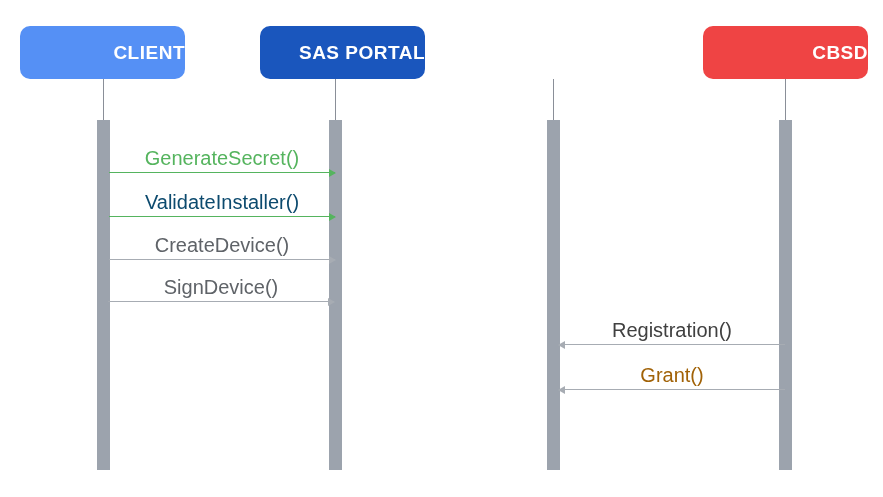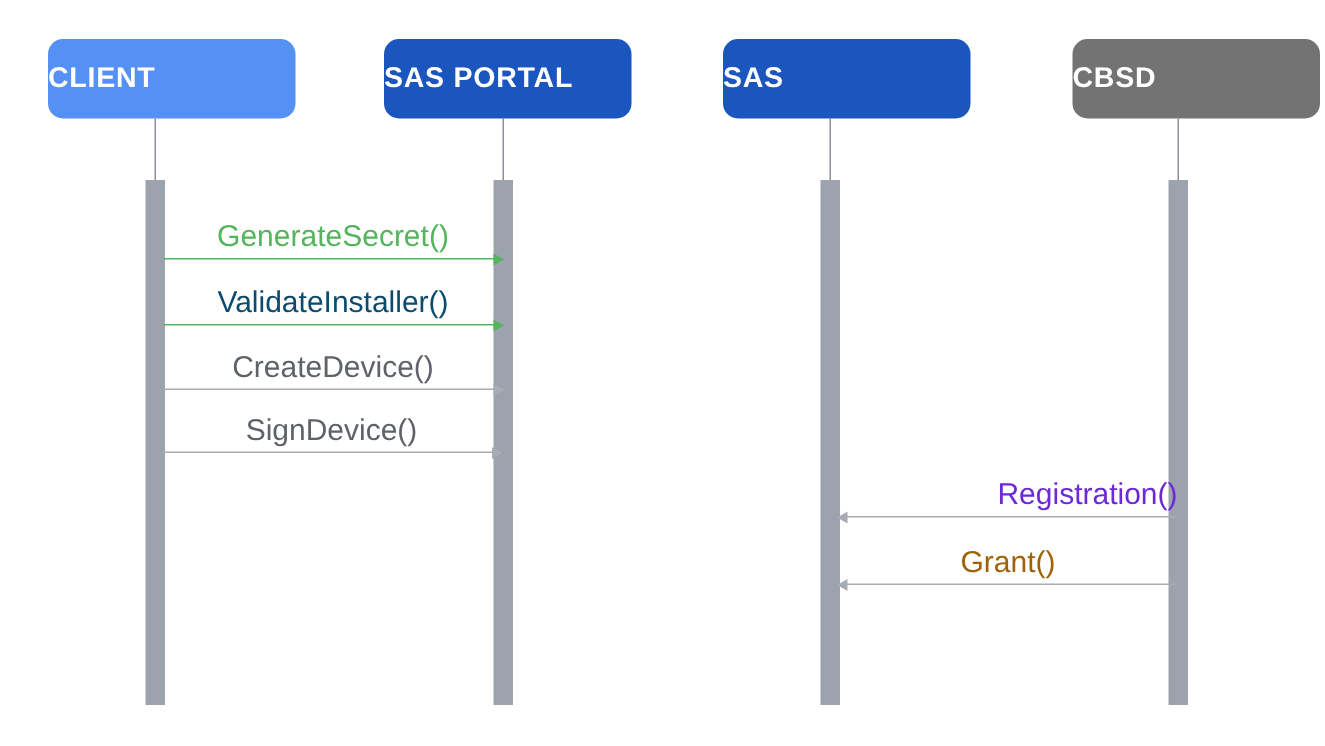--- a/index.html
+++ b/index.html
@@ -18,27 +18,26 @@
     overflow: hidden;
   }
 
   
   .actor-box {
     position: absolute;
     height: 53px;
     border-radius: 10px;
     display: flex;
     align-items: center;
-    justify-content: flex-start;
+    justify-content: flex-end;
     color: #ffffff;
     font-weight: bold;
     font-size: 19px;
     letter-spacing: 0.5px;
     box-sizing: border-box;
-    margin-left: 12px;
   }
 
   
   .lifeline-stub {
     position: absolute;
     width: 1px;
     background: #8a8f98;
   }
 
   
@@ -93,31 +92,28 @@
 <body>
 
 <div id="canvas" style="width: 883px; height: 497px; background: rgb(255, 255, 255);">
     <div class="lifeline-stub" style="left: 103px; top: 79px; height: 41px; background: rgb(138, 143, 152);"></div>
     <div class="activation-bar" style="left: 97px; top: 120px; height: 350px; background: rgb(156, 163, 173);"></div>
     <div class="actor-box" style="left: 20px; top: 26px; width: 165px; height: 53px; background: rgb(85, 144, 245);">
       <span>CLIENT</span>
     </div>
     <div class="lifeline-stub" style="left: 335px; top: 79px; height: 41px; background: rgb(138, 143, 152);"></div>
     <div class="activation-bar" style="left: 329px; top: 120px; height: 350px; background: rgb(156, 163, 173);"></div>
-    <div class="actor-box" style="left: 244px; top: 26px; width: 165px; height: 53px; background: rgb(26, 86, 189);">
+    <div class="actor-box" style="left: 260px; top: 26px; width: 165px; height: 53px; background: rgb(26, 86, 189);">
       <span>SAS PORTAL</span>
     </div>
     <div class="lifeline-stub" style="left: 553px; top: 79px; height: 41px; background: rgb(138, 143, 152);"></div>
     <div class="activation-bar" style="left: 547px; top: 120px; height: 350px; background: rgb(156, 163, 173);"></div>
-    <div class="actor-box" style="left: 470px; top: 26px; width: 165px; height: 53px; background: rgb(26, 86, 189);">
-      <span>SAS</span>
-    </div>
     <div class="lifeline-stub" style="left: 785px; top: 79px; height: 41px; background: rgb(138, 143, 152);"></div>
     <div class="activation-bar" style="left: 779px; top: 120px; height: 350px; background: rgb(156, 163, 173);"></div>
-    <div class="actor-box" style="left: 703px; top: 26px; width: 165px; height: 53px; background: #737373;">
+    <div class="actor-box" style="left: 703px; top: 26px; width: 165px; height: 53px; background: #ef4444;">
       <span>CBSD</span>
     </div>
     <div class="message dir-right" style="left: 109px; top: 172px; width: 226px;">
       <div class="msg-line" style="background: rgb(85, 180, 94);"></div>
       <div class="msg-head" style="border-left-color: rgb(85, 180, 94);"></div>
       <div class="msg-label" style="color: rgb(85, 180, 94);">GenerateSecret()</div>
     </div>
     <div class="message dir-right" style="left: 109px; top: 216px; width: 226px;">
       <div class="msg-line" style="background: rgb(85, 180, 94);"></div>
       <div class="msg-head" style="border-left-color: rgb(85, 180, 94);"></div>
@@ -129,20 +125,20 @@
       <div class="msg-label" style="color: rgb(95, 99, 104); margin-top: 24px;">CreateDevice()</div>
     </div>
     <div class="message dir-right" style="left: 108px; top: 301px; width: 226px;">
       <div class="msg-line" style="background: rgb(167, 172, 179);"></div>
       <div class="msg-head" style="border-left-color: rgb(167, 172, 179);"></div>
       <div class="msg-label" style="color: rgb(95, 99, 104);">SignDevice()</div>
     </div>
     <div class="message dir-left" style="left: 559px; top: 344px; width: 226px;">
       <div class="msg-line" style="background: rgb(167, 172, 179);"></div>
       <div class="msg-head" style="border-right-color: rgb(167, 172, 179);"></div>
-      <div class="msg-label" style="color: #6d28d9; text-align: right;">Registration()</div>
+      <div class="msg-label" style="color: #404040;">Registration()</div>
     </div>
     <div class="message dir-left" style="left: 559px; top: 389px; width: 226px;">
       <div class="msg-line" style="background: rgb(167, 172, 179);"></div>
       <div class="msg-head" style="border-right-color: rgb(167, 172, 179);"></div>
       <div class="msg-label" style="color: #a16207;">Grant()</div>
     </div>
   </div>
 
 </body></html>

